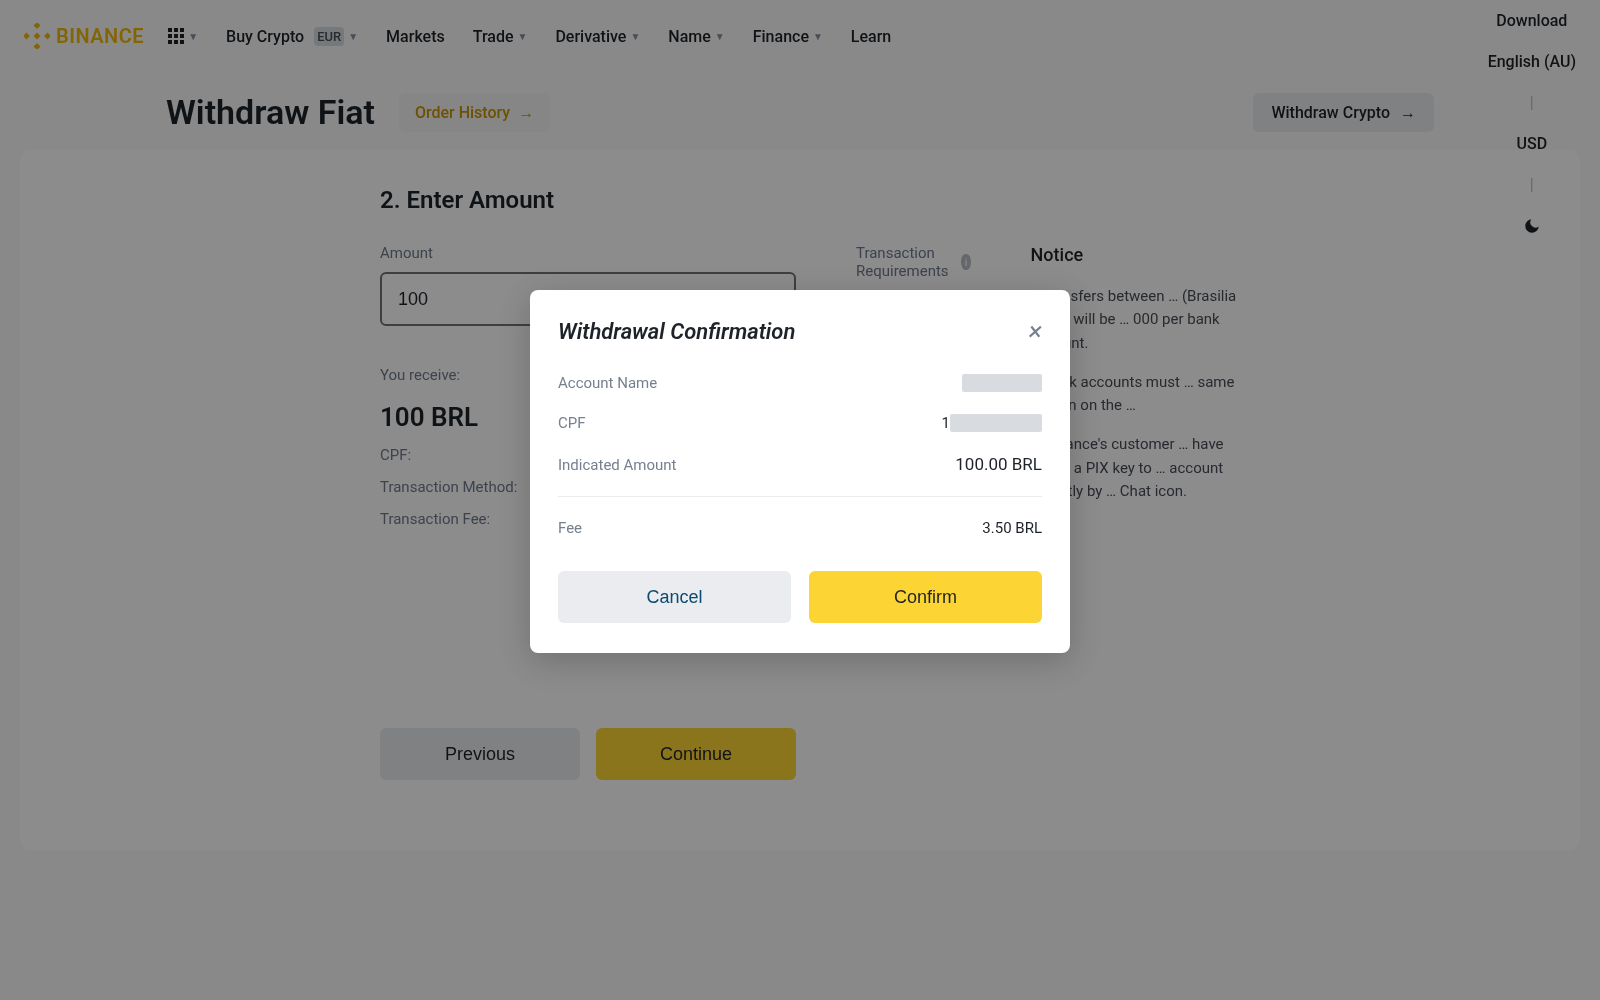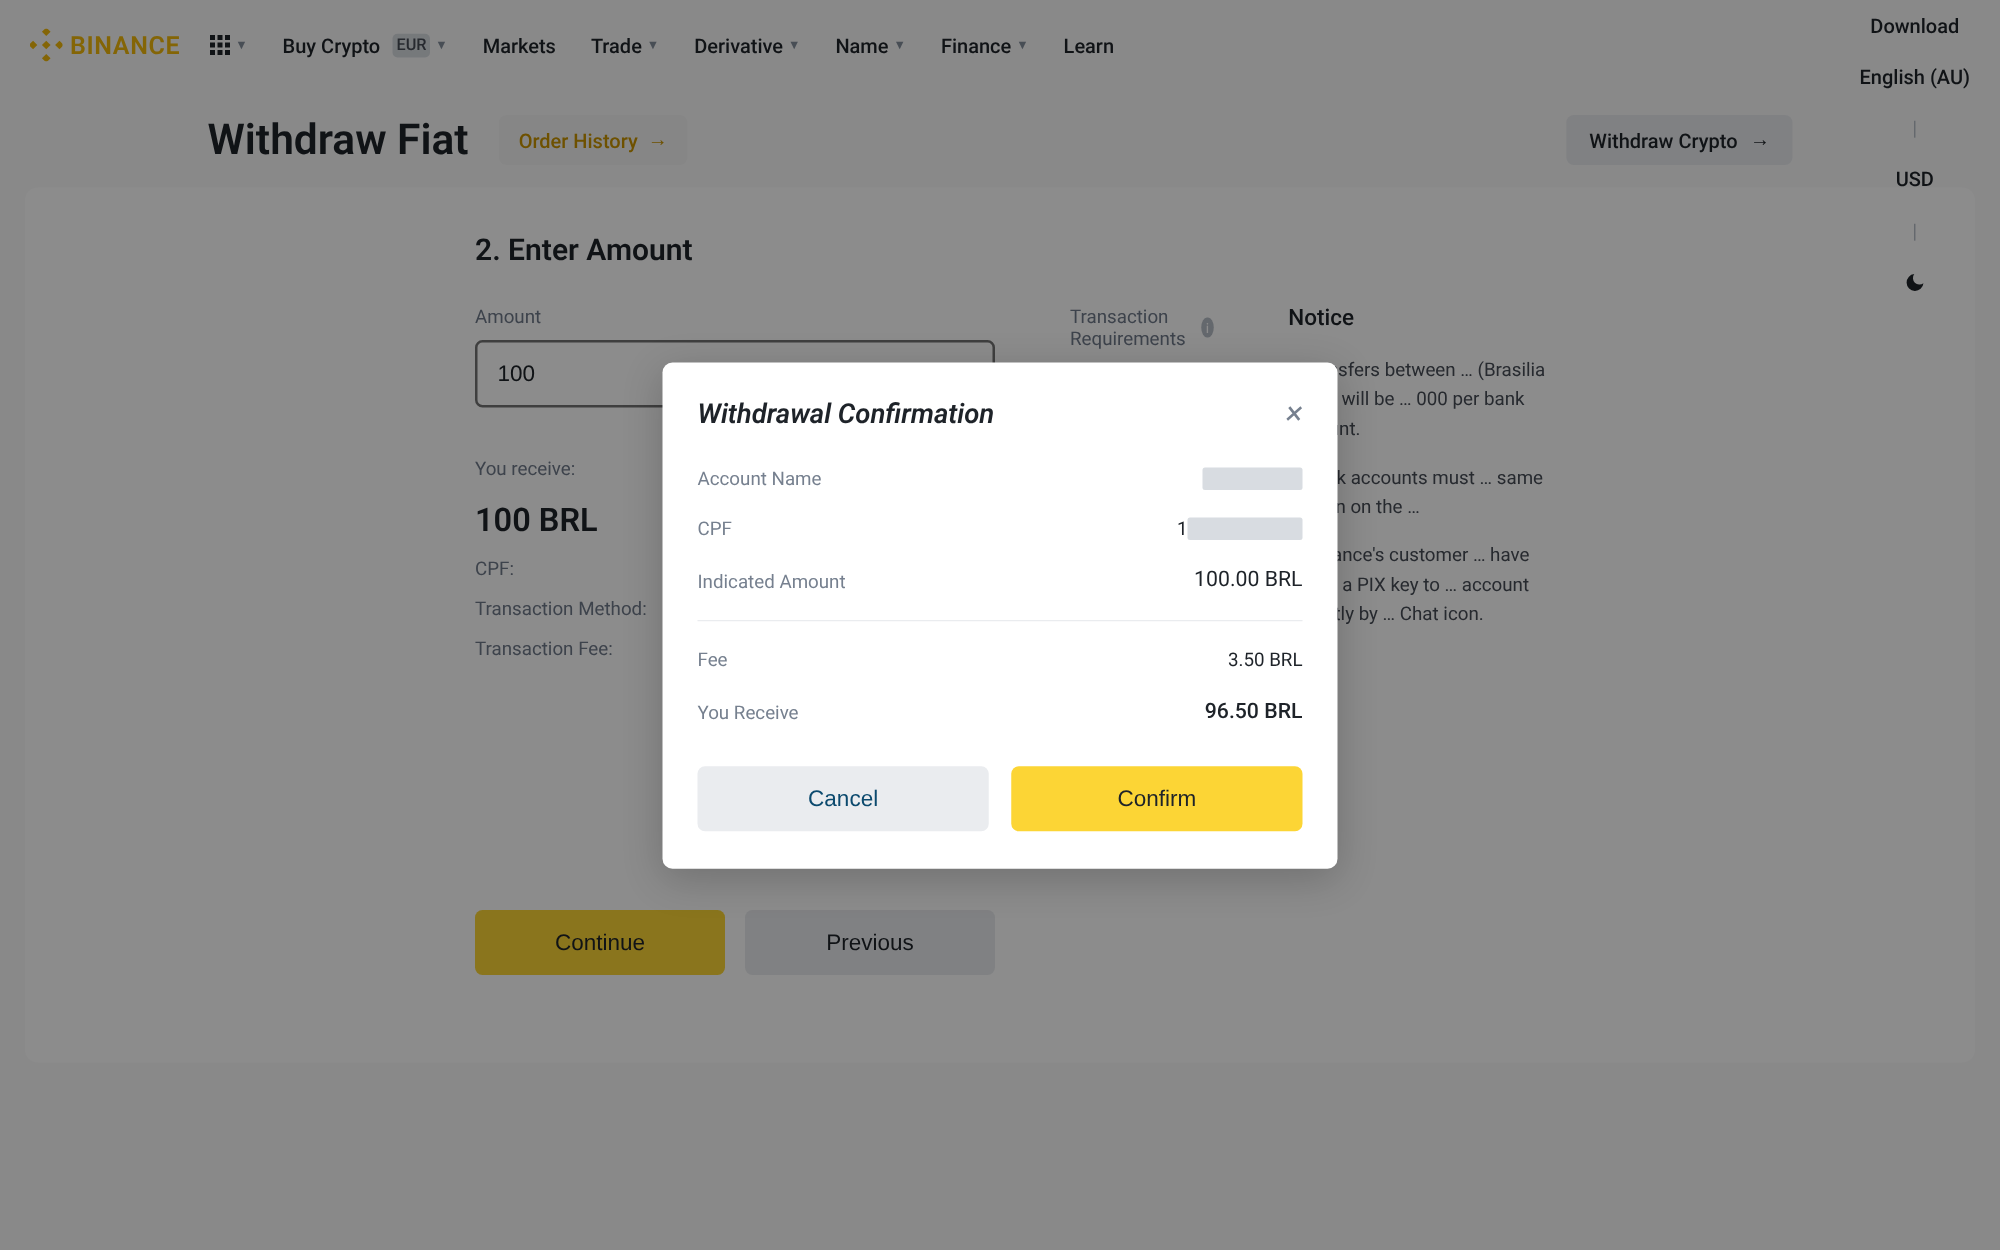--- a/index.html
+++ b/index.html
@@ -174,22 +174,22 @@
           </div>
         <div class="kv">
             <span class="k">Transaction Method:</span>
             <span class="v">●</span>
           </div>
         <div class="kv">
             <span class="k">Transaction Fee:</span>
             <span class="v">0.0</span>
           </div>
         <div class="btn-row">
+          <button class="btn btn-prev">Previous</button>
           <button class="btn btn-cont">Continue</button>
-          <button class="btn btn-prev">Previous</button>
         </div>
       </div>
       <div class="col-right">
         <div class="txreq">
           <span>Transaction Requirements</span>
           <span class="info-ic">i</span>
         </div>
       </div>
       <div class="notice-col">
         <div class="notice-title">Notice</div>
@@ -222,22 +222,18 @@
     </div>
     <div class="mrow">
       <span>Indicated Amount</span>
       <span class="val" style="font-size:17px;">100.00 BRL</span>
     </div>
     <hr class="hr">
     <div class="mrow">
       <span>Fee</span>
       <span class="val">3.50 BRL</span>
     </div>
-    <div class="mrow big">
-      <span>You Receive</span>
-      <span class="val">96.50 BRL</span>
-    </div>
     <div class="modal-btns">
       <button class="mbtn mbtn-cancel">Cancel</button>
       <button class="mbtn mbtn-confirm">Confirm</button>
     </div>
   </div>
 </div>
 
 </body></html>

